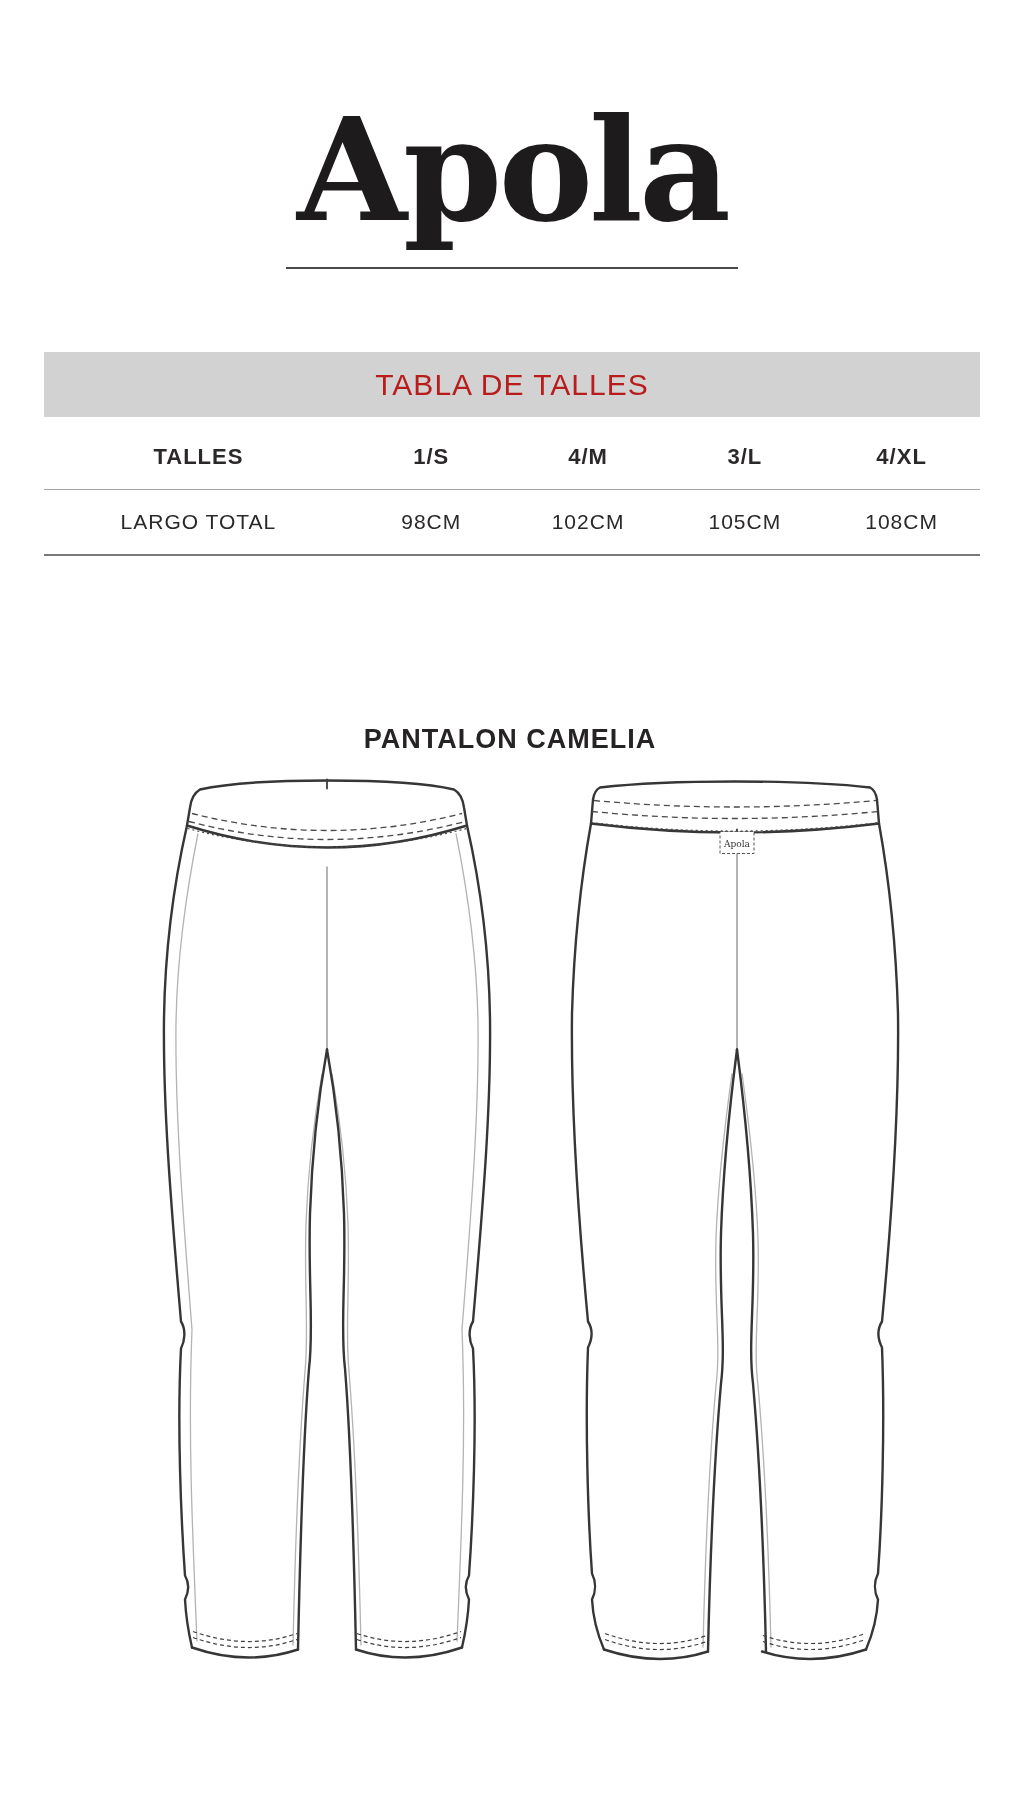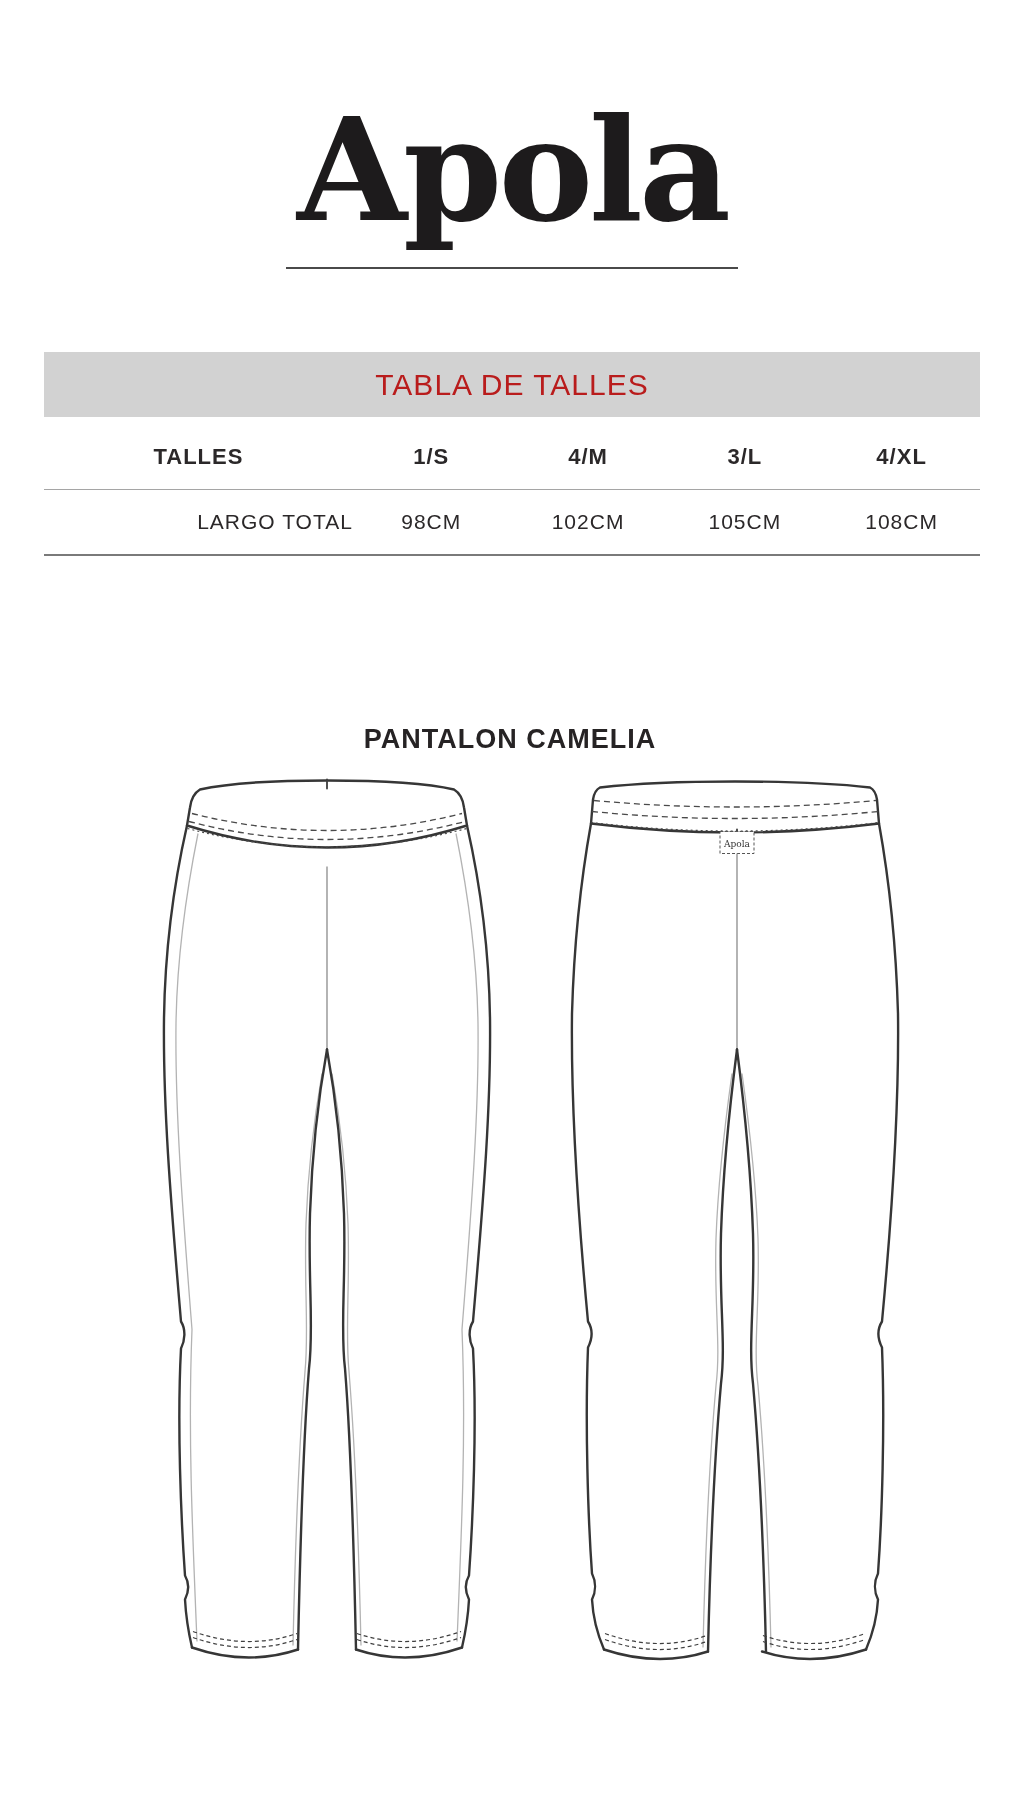--- a/index.html
+++ b/index.html
@@ -42,21 +42,21 @@
   }
   table.size-table col.c-label{width:33%;}
   table.size-table col.c-size{width:16.75%;}
   table.size-table th, table.size-table td{
     height:64px;text-align:center;vertical-align:middle;
     padding:0;font-size:21px;letter-spacing:1px;color:#2b2829;
   }
   table.size-table thead th{font-weight:700;font-size:22px;}
   table.size-table tr{border-bottom:1px solid #a5a5a5;}
   table.size-table tbody tr:last-child{border-bottom:2px solid #7a7a7a;}
-  table.size-table td.row-label{font-weight:400;text-align:right;}
+  table.size-table td.row-label{font-weight:400;}
 
   
   .product-title{
     position:absolute;top:724px;left:0;width:1020px;
     text-align:center;font-weight:700;font-size:27px;
     letter-spacing:1px;color:#262324;
   }
 
   
   .drawings{

